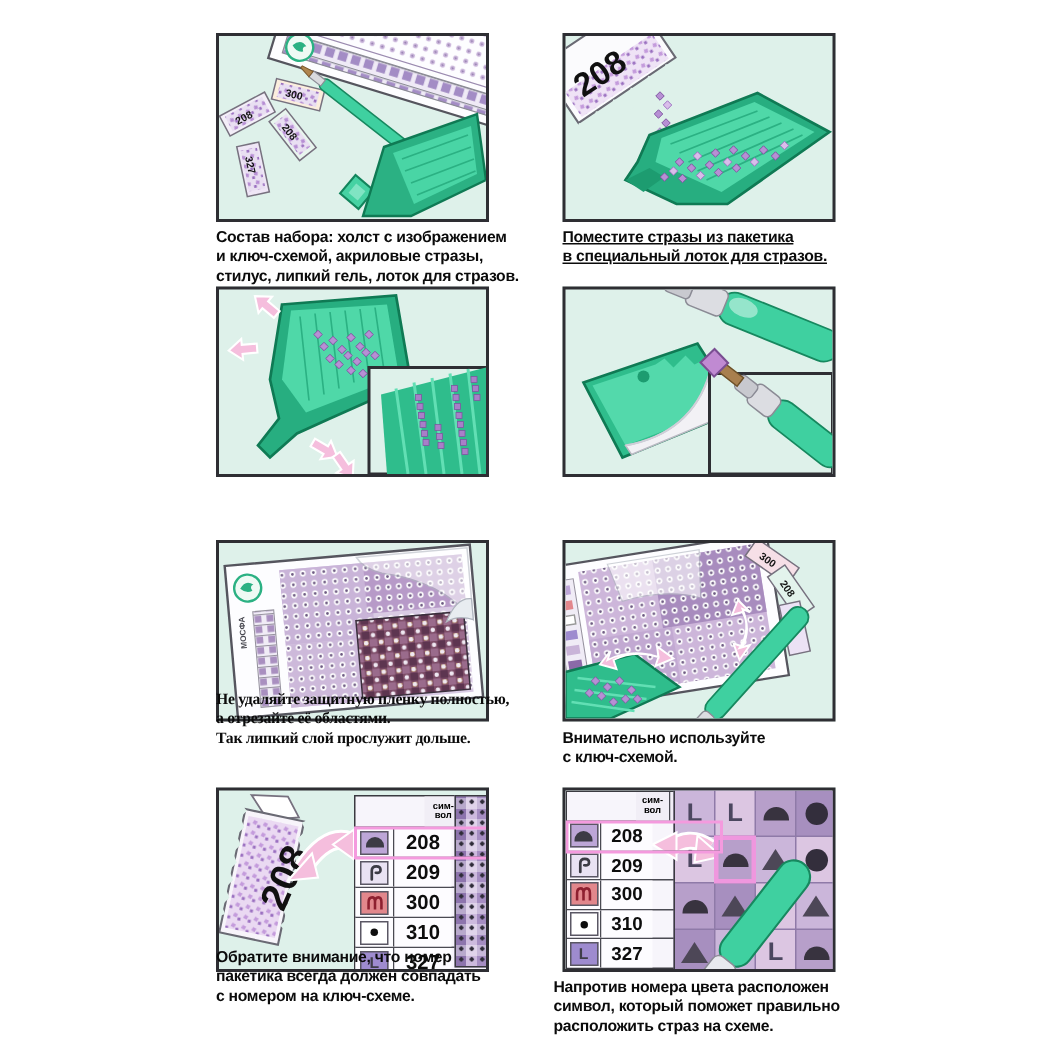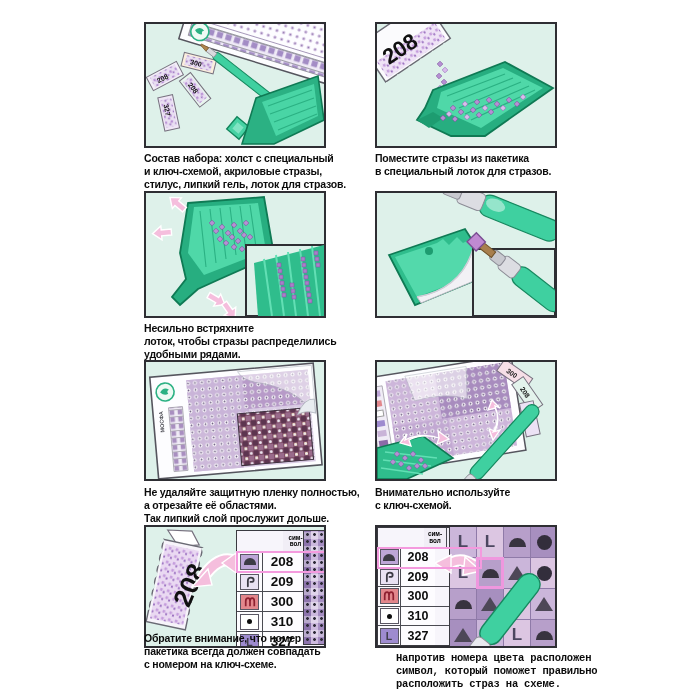--- a/index.html
+++ b/index.html
@@ -126,21 +126,21 @@
         <rect x="88" y="100" width="8" height="8" fill="#8fe9cb" opacity="0.8"></rect>
       </g>
 
       <g>
         <polygon points="110,74 172,52 178,96 128,120 96,120" fill="#2bb183" stroke="#0f7a54" stroke-width="1.6"></polygon>
         <polygon points="116,78 168,60 172,92 130,112" fill="#49d5a5"></polygon>
         <path d="M122 82 L166 66 M124 90 L168 74 M128 98 L170 82 M132 106 L171 90" stroke="#2bb183" stroke-width="1.2"></path>
       </g>
     </svg>
   </div>
-  <div class="caption" style="left:144px;top:152px;">Состав набора: холст с специальный
+  <div class="caption" style="left:144px;top:152px;">Состав набора: холст с изображением
 и ключ-схемой, акриловые стразы,
 стилус, липкий гель, лоток для стразов.</div>
 
   <div class="panel" style="left:375px;top:22px;width:182px;height:126px;">
     <svg width="178" height="122" viewBox="0 0 178 122">
       <defs>
         <pattern id="p2spk" width="7" height="7" patternUnits="userSpaceOnUse">
           <rect width="7" height="7" fill="#efe3f6"></rect>
           <rect x="1" y="1" width="2.6" height="2.6" fill="#c49bdc" transform="rotate(20 2 2)"></rect>
           <rect x="4" y="3.6" width="2" height="2" fill="#9a6fc0"></rect>
@@ -194,21 +194,21 @@
           <use href="#gem2" x="132" y="76"></use>
         <use href="#gem2" x="140" y="80"></use>
           <use href="#gem2l" x="146" y="73"></use>
           <use href="#gem2" x="100" y="78"></use>
         <use href="#gem2l" x="88" y="80"></use>
           <use href="#gem2" x="76" y="84"></use>
           <use href="#gem2" x="112" y="76"></use>
       </g>
     </svg>
   </div>
-  <div class="caption" style="left:375px;top:152px;">Поместите стразы из пакетика
+  <div class="caption" style="left:375px;top:152px;text-decoration:underline;">Поместите стразы из пакетика
 в специальный лоток для стразов.</div>
 
   <div class="panel" style="left:144px;top:191px;width:182px;height:127px;">
     <svg width="178" height="123" viewBox="0 0 178 123">
       <defs>
         <g id="arr3">
             <path d="M0 4 L10 4 L10 0 L19 7 L10 14 L10 10 L0 10 Z" fill="#f5bedd" stroke="#ffffff" stroke-width="1.4"></path>
           </g>
         <g id="gem3">
             <rect x="-2" y="-2" width="4" height="4" fill="#b78fd4" stroke="#7d539f" stroke-width="0.6" transform="rotate(45)"></rect>
@@ -267,23 +267,20 @@
           <rect x="144" y="90" width="4" height="4"></rect>
             <rect x="145" y="96" width="4" height="4"></rect>
             <rect x="146" y="102" width="4" height="4"></rect>
           <rect x="168" y="58" width="4" height="4"></rect>
             <rect x="169" y="64" width="4" height="4"></rect>
             <rect x="170" y="70" width="4" height="4"></rect>
         </g>
       </g>
     </svg>
   </div>
-  <div class="caption" style="left:144px;top:322px;">Несильно встряхните
-лоток, чтобы стразы распределились
-удобными рядами.</div>
 
   <div class="panel" style="left:375px;top:191px;width:182px;height:127px;">
     <svg width="178" height="123" viewBox="0 0 178 123">
 
       <g>
         <polygon points="12,62 88,36 116,80 38,112" fill="#2fbd8c" stroke="#0f7a54" stroke-width="1.8"></polygon>
         <polygon points="18,64 60,50 66,46 72,52 80,44 86,50 94,46 108,78 40,104" fill="#53d9ab"></polygon>
         <path d="M40 104 Q84 96 96 56 L116 80 L44 110 Z" fill="#f2f1f5" stroke="#b9b9c2" stroke-width="1"></path>
         <path d="M40 104 Q84 96 96 56" fill="none" stroke="#cfcfd8" stroke-width="1.4"></path>
         <circle cx="52" cy="58" r="4" fill="#1d9c70"></circle>
@@ -346,21 +343,21 @@
         <rect x="44" y="64" width="50" height="42" fill="#cdb9da"></rect>
         <rect x="44" y="14" width="122" height="92" fill="url(#p5dots)"></rect>
 
         <rect x="92" y="52" width="72" height="52" fill="url(#p5rev)" stroke="#3a2f3c" stroke-width="1"></rect>
 
         <path d="M96 10 L170 10 L170 58 Q150 30 112 22 Q100 18 96 10 Z" fill="#ffffff" opacity="0.55" stroke="#aeb4bd" stroke-width="1"></path>
         <path d="M170 58 Q160 54 152 58 Q160 42 170 44 Z" fill="#e8ecf0" stroke="#aeb4bd" stroke-width="0.8"></path>
       </g>
     </svg>
   </div>
-  <div class="caption" style="left:144px;top:486px;">Не удаляйте защитную пленку полностью,
+  <div class="caption" style="left:144px;top:460px;font-family:Liberation Serif, serif;">Не удаляйте защитную пленку полностью,
 а отрезайте её областями.
 Так липкий слой прослужит дольше.</div>
 
   <div class="panel" style="left:375px;top:360px;width:182px;height:121px;">
     <svg width="178" height="117" viewBox="0 0 178 117">
       <defs>
         <pattern id="p6dots" width="7" height="7" patternUnits="userSpaceOnUse">
           <circle cx="3.5" cy="3.5" r="2" fill="#ffffff"></circle>
             <circle cx="3.5" cy="3.5" r="0.9" fill="#6b5880"></circle>
         </pattern>
@@ -590,17 +587,17 @@
       <g transform="rotate(-52 120 110)">
         <rect x="108" y="92" width="84" height="22" rx="11" fill="#3fd0a0" stroke="#17885f" stroke-width="1.4"></rect>
         <rect x="86" y="94" width="24" height="18" rx="5" fill="#e8e9ee" stroke="#8b8b95" stroke-width="1"></rect>
         <rect x="70" y="97" width="17" height="12" rx="3" fill="#cfd0d6" stroke="#8b8b95" stroke-width="1"></rect>
         <rect x="52" y="99.5" width="19" height="7" fill="#a87f4e" stroke="#6e5128" stroke-width="1"></rect>
         <rect x="36" y="94" width="17" height="17" fill="#b78fd4" stroke="#3a2547" stroke-width="3" transform="rotate(10 44 102)"></rect>
         <rect x="41" y="98" width="6" height="6" fill="#e6d2f2" transform="rotate(10 44 102)"></rect>
       </g>
     </svg>
   </div>
-  <div class="caption" style="left:396px;top:652px;font-family:Liberation Mono, monospace;">Напротив номера цвета расположен
+  <div class="caption" style="left:369px;top:652px;">Напротив номера цвета расположен
 символ, который поможет правильно
 расположить страз на схеме.</div>
 
 </div>
 
 </body></html>

